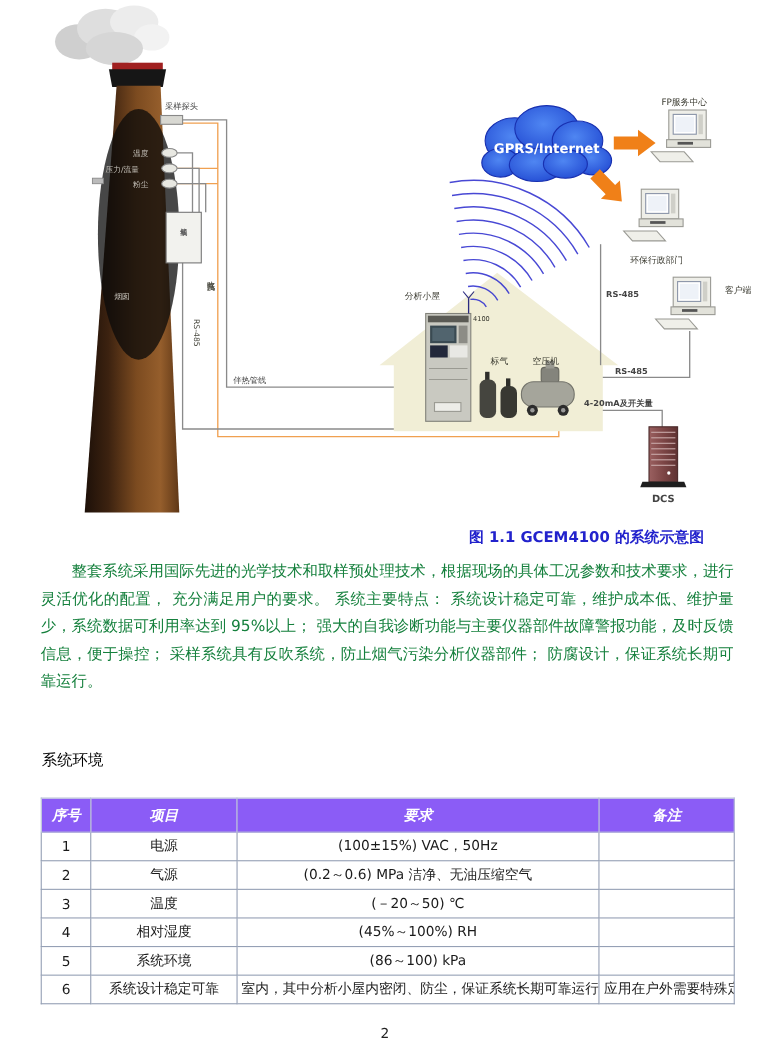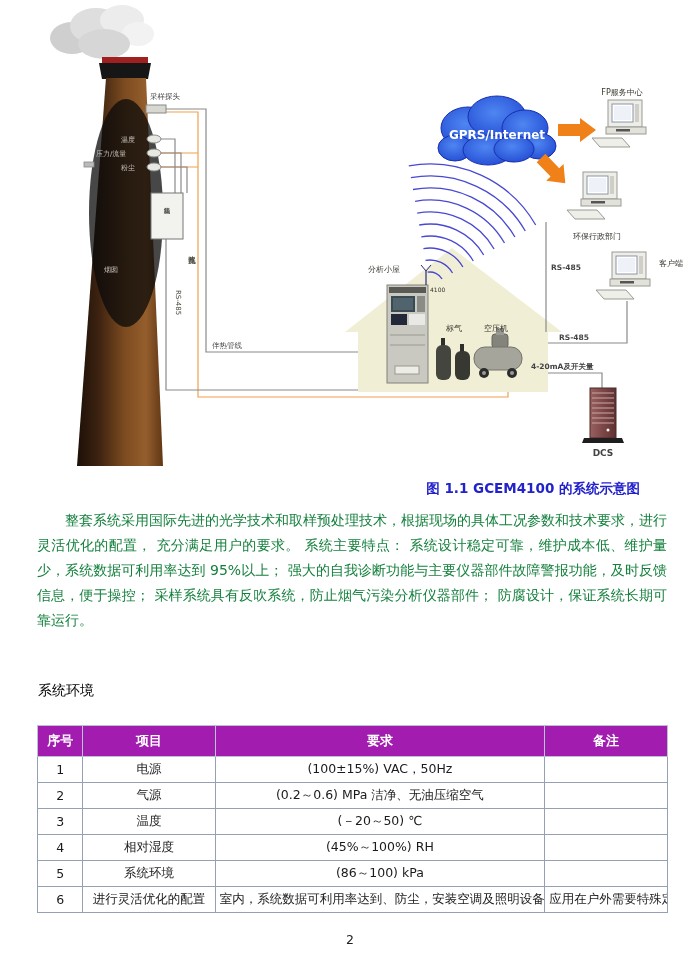--- a/index.html
+++ b/index.html
@@ -11,22 +11,22 @@
   .caption{position:absolute;left:0;top:480px;width:640px;text-align:right;
            font-size:13.5px;font-weight:bold;color:#2222cc;}
   
   .para{position:absolute;left:37px;top:508px;width:630px;
         font-size:14px;line-height:25px;text-align:justify;text-indent:2em;color:#15803d;}
   
   .sec-head{position:absolute;left:38px;top:682px;font-size:14px;color:#000000;}
   
   table.env{position:absolute;left:37px;top:725px;width:631px;border-collapse:collapse;
             font-size:12.5px;table-layout:fixed;}
-  table.env th{background:#a21caf;color:#fff;font-weight:bold;font-size:13px;
-               border:1px solid #b8c2d4;height:30px;padding:0 2px;}
+  table.env th{background:#8b5cf6;color:#fff;font-weight:bold;font-size:13px;
+               border:1px solid #b8c2d4;height:30px;padding:0 2px;font-style:italic;}
   table.env td{border:1px solid #95a0b5;height:25px;text-align:center;
                padding:0 4px;color:#1a1a1a;overflow:hidden;white-space:nowrap;}
   table.env{border:1px solid #8593ab;}
   col.c0{width:7.2%} col.c1{width:21.0%} col.c2{width:52.3%} col.c3{width:19.5%}
   
   .pageno{position:absolute;left:0;top:932px;width:700px;text-align:center;font-size:12.5px;color:#222;}
   
   text{font-family:"DejaVu Sans","Liberation Sans",sans-serif;}
   .lbl{fill:#3a3a30;font-size:8px;}
   .lbl-dk{fill:#444;font-size:7.5px;}
@@ -267,22 +267,22 @@
       <td></td>
     </tr>
     <tr>
       <td>5</td>
       <td>系统环境</td>
       <td>(86～100) kPa</td>
       <td></td>
     </tr>
     <tr>
       <td>6</td>
-      <td>进行灵活优化的配置</td>
-      <td>室内，系统数据可利用率达到、防尘，安装空调及照明设备</td>
+      <td>系统设计稳定可靠</td>
+      <td>室内，其中分析小屋内密闭、防尘，保证系统长期可靠运行</td>
       <td>应用在户外需要特殊定制</td>
     </tr>
   </tbody>
 </table>
 
 <div class="pageno">2</div>
 
 </div>
 
 </body></html>

